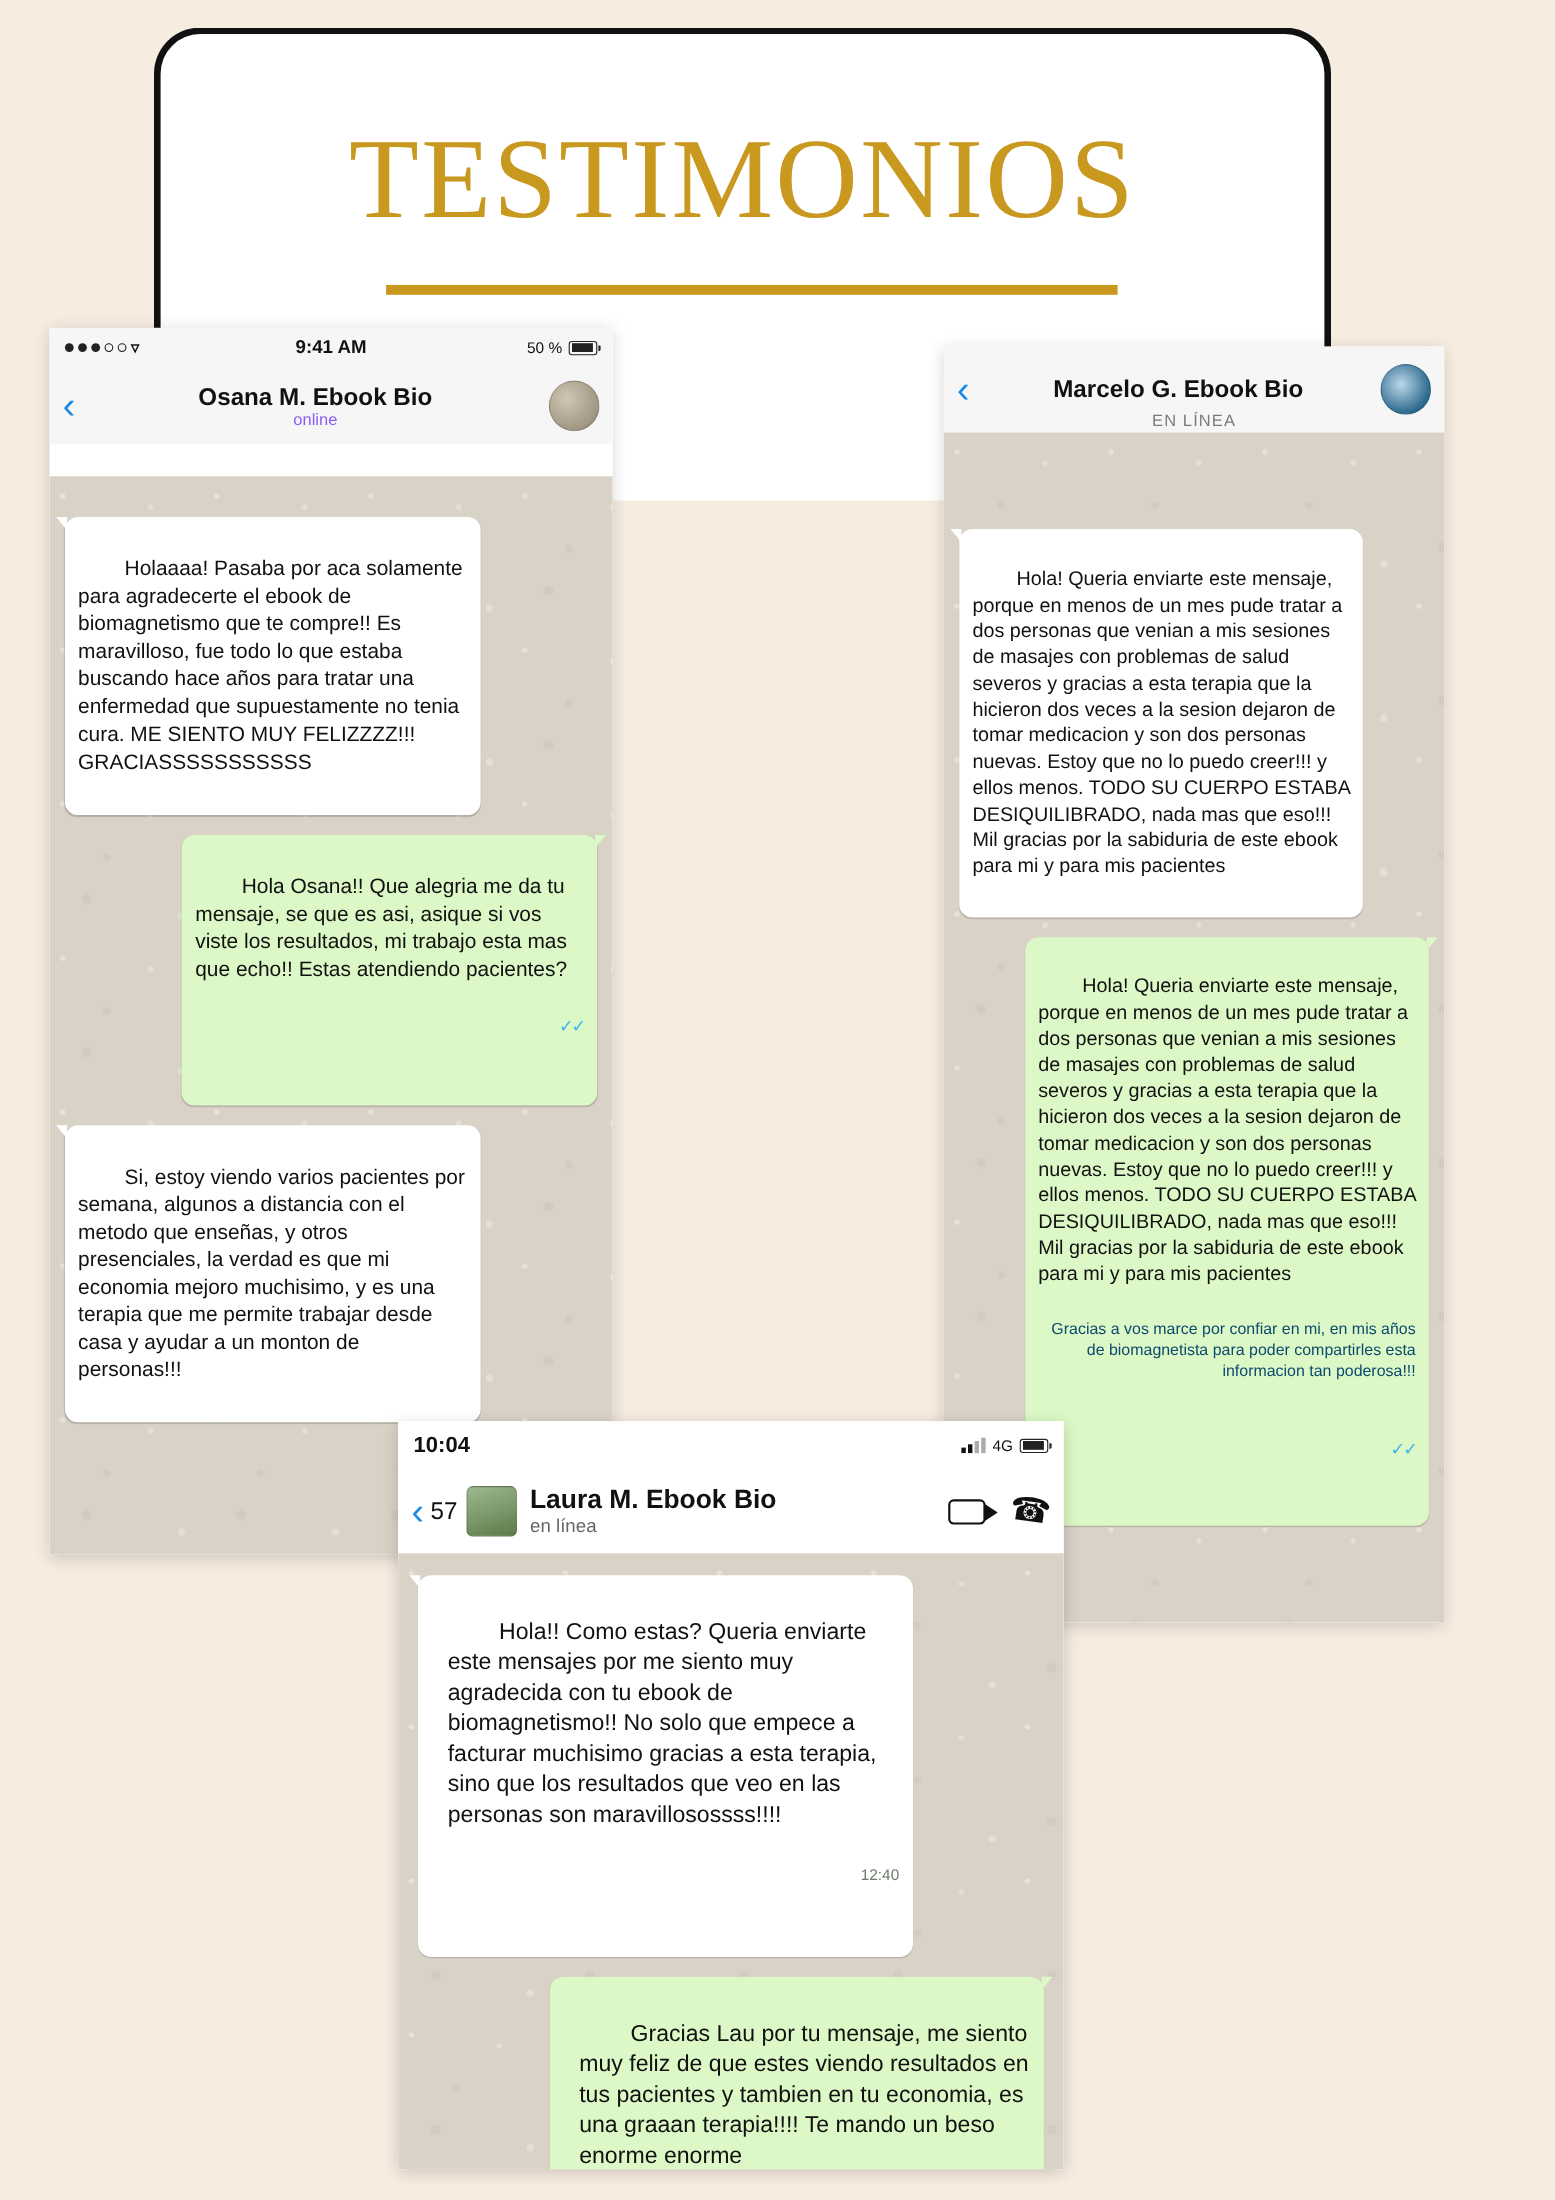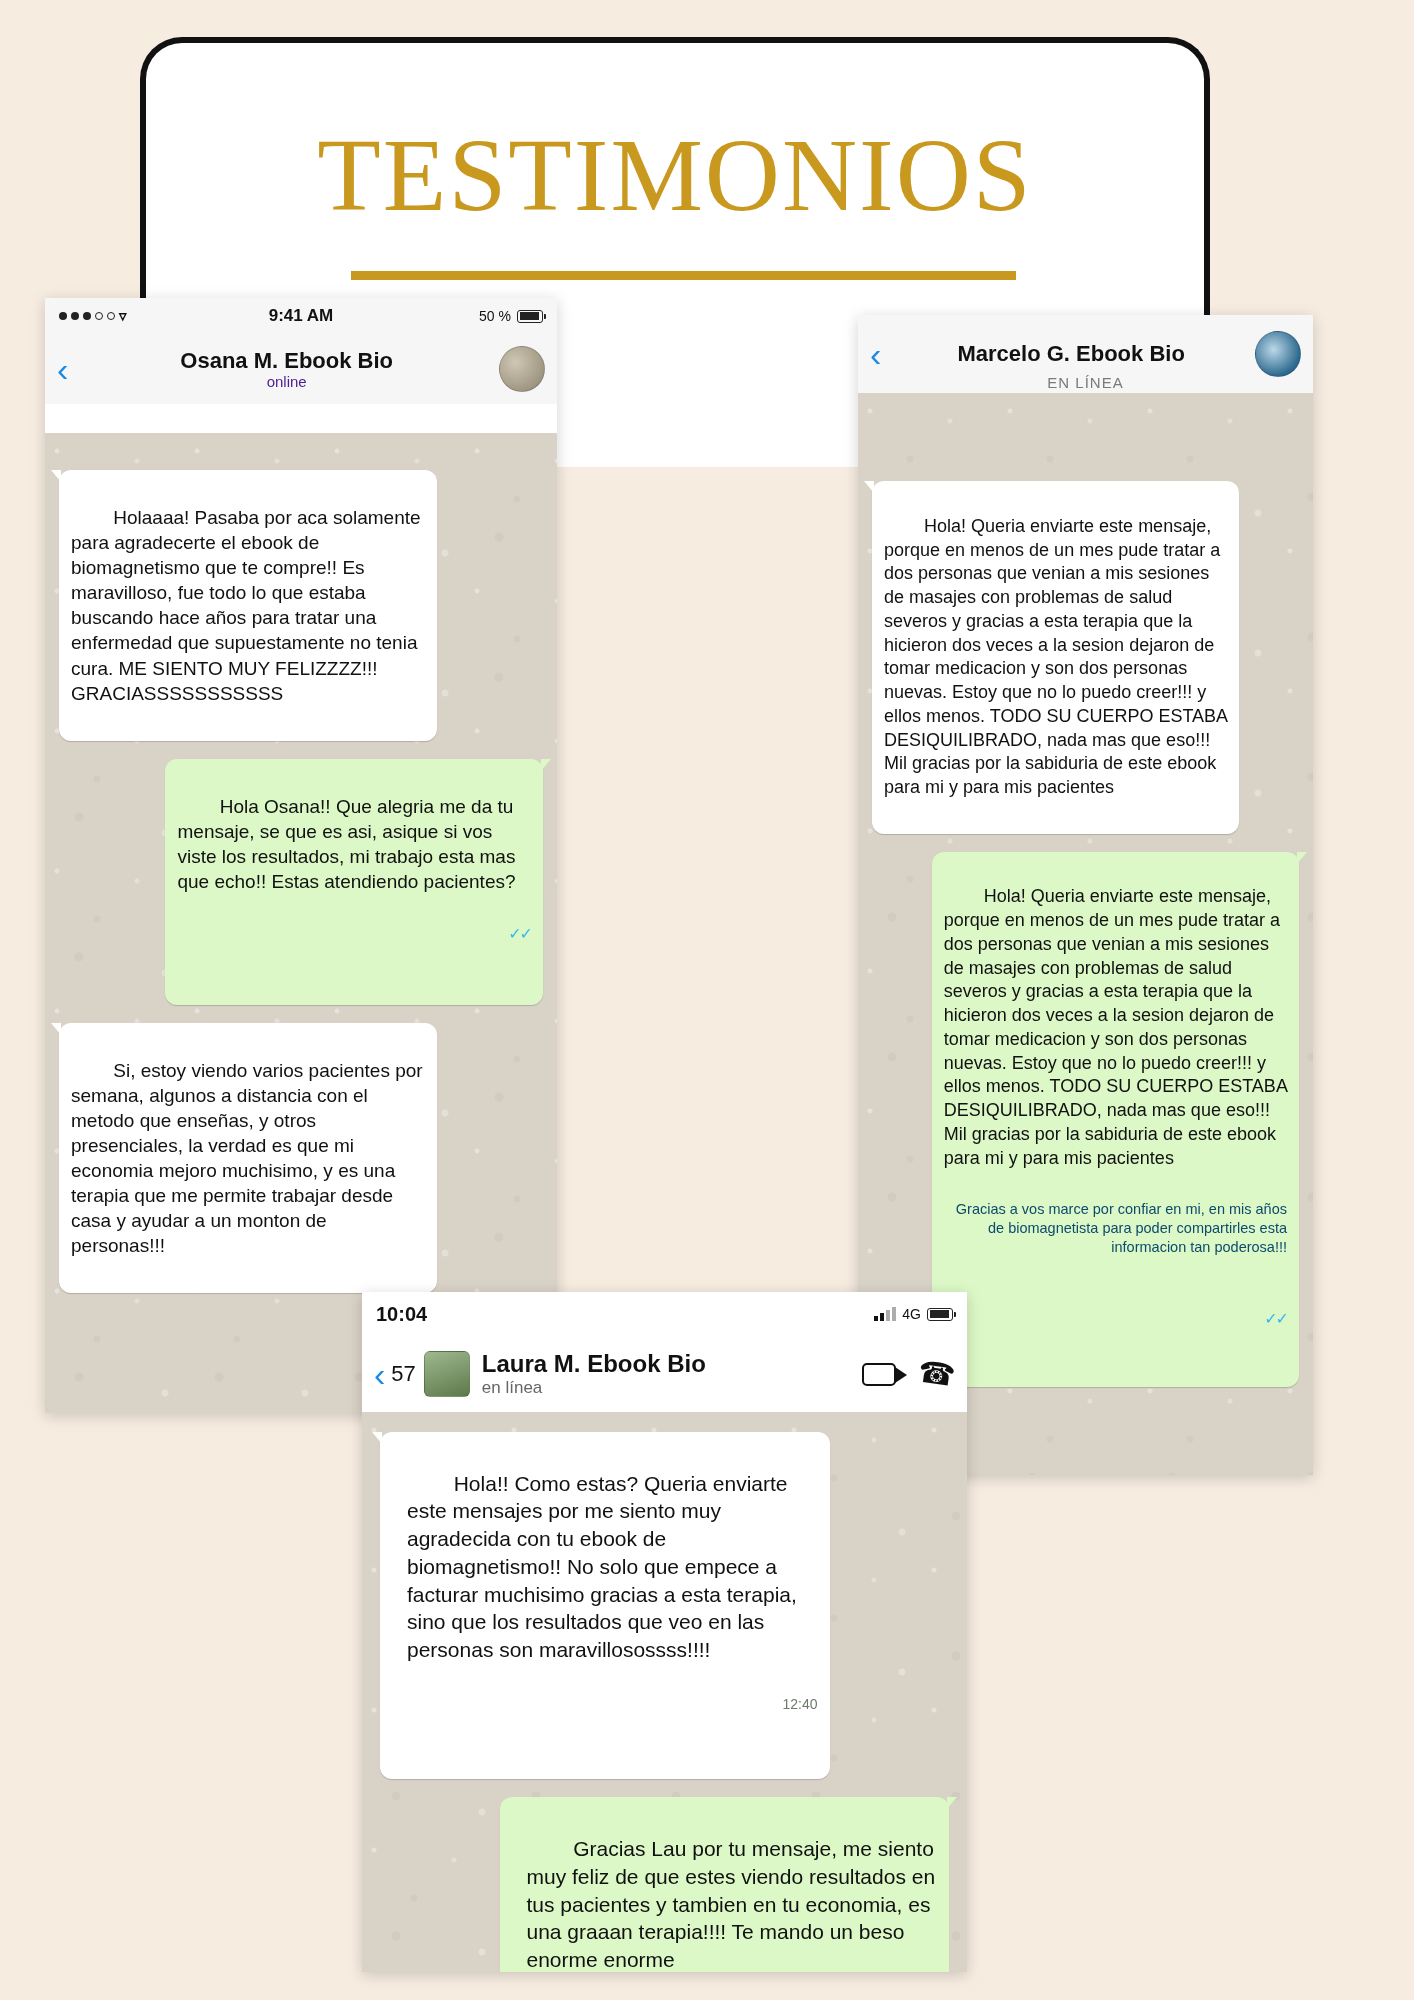--- a/index.html
+++ b/index.html
@@ -19,21 +19,20 @@
 
   
   .header-card {
     position: absolute;
     left: 140px; top: 25px;
     width: 1070px; height: 430px;
     background: #ffffff;
     border-radius: 42px 42px 0 0;
     border: 6px solid #111111;
     border-bottom: none;
-    margin-top: 12px;
   }
   .header-title {
     position: absolute;
     left: 0; top: 80px;
     width: 100%;
     text-align: center;
     font-family: "Liberation Serif", serif;
     font-size: 104px;
     letter-spacing: 2px;
     color: #c9981f;
@@ -96,21 +95,21 @@
     display: flex; align-items: center;
     padding: 8px 12px;
     min-height: 70px;
   }
   .back-chevron {
     color: #1b8ae6; font-size: 34px; line-height: 1; font-weight: 300;
     margin-right: 6px;
   }
   .chat-title-wrap { flex: 1; text-align: center; }
   .chat-title { font-size: 22px; font-weight: bold; color: #111; line-height: 1.15; }
-  .chat-sub { font-size: 15px; color: #4c1d95; }
+  .chat-sub { font-size: 15px; color: #8b5cf6; }
   .avatar {
     width: 46px; height: 46px; border-radius: 50%;
     background: radial-gradient(circle at 35% 35%, #cfc6b3, #8d8470);
     border: 1px solid rgba(0,0,0,0.15);
     flex: 0 0 auto;
   }
   .avatar.blue {
     background: radial-gradient(circle at 40% 40%, #bcd8e8, #2d6a8f 70%);
   }
   .avatar.square {

